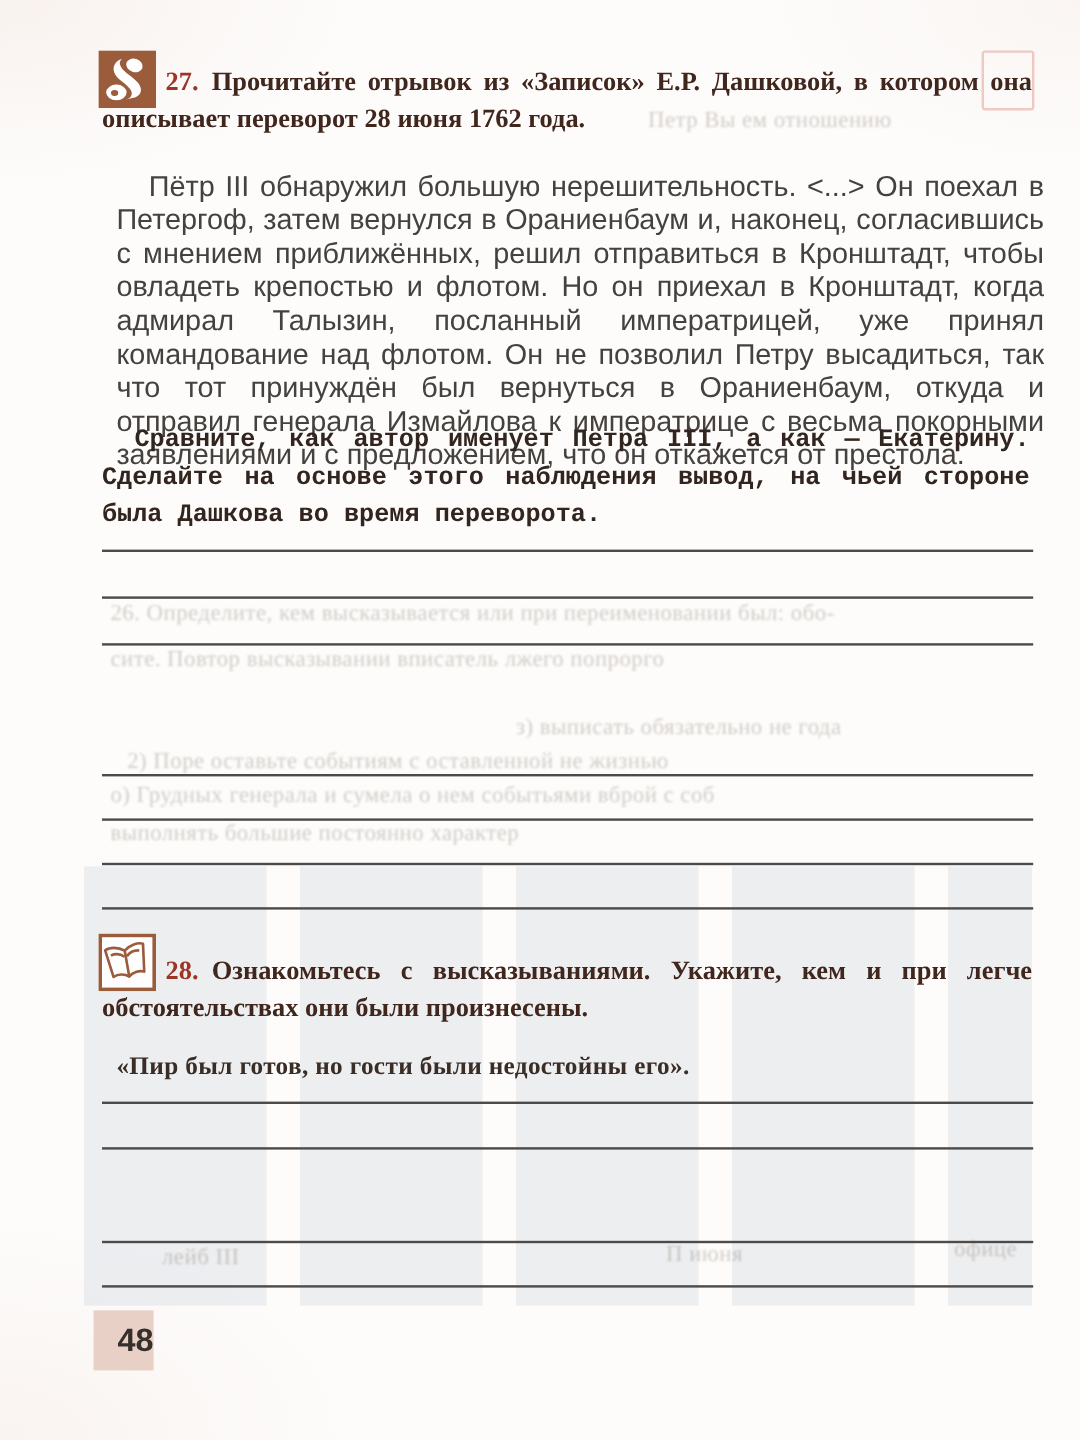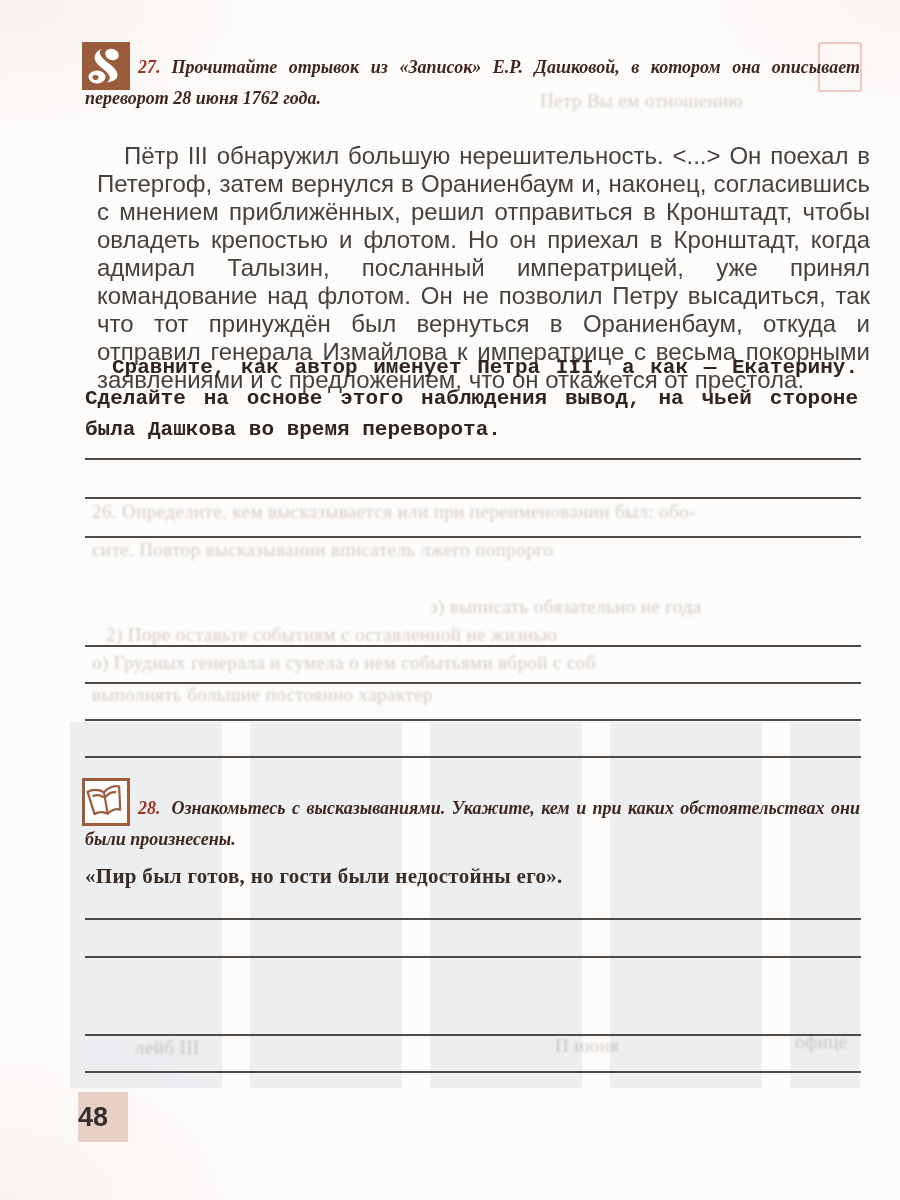--- a/index.html
+++ b/index.html
@@ -34,58 +34,58 @@
   }
 
   
   .icon-box{position:absolute;width:48px;height:48px;}
   .icon27{left:82px;top:42px;}
   .icon28{left:82px;top:778px;}
 
   
   .hdr{
     position:absolute;left:85px;width:775px;margin:0;
-    font-weight:bold;font-size:18px;line-height:31px;
-    color:#40261d;text-align:justify;text-indent:53px;font-style:italic;
+    font-weight:bold;font-size:22px;line-height:31px;
+    color:#40261d;text-align:justify;text-indent:53px;
   }
   .h27{top:52px;}
   .h28{top:793px;}
   .num{color:#9d3527;margin-right:11px;}
 
   
   .passage{
     position:absolute;left:85px;top:130px;width:773px;margin:12px;
     font-family:"Liberation Sans","DejaVu Sans",sans-serif;
     font-size:24px;line-height:28px;color:#45413e;
     text-align:justify;text-indent:27px;
   }
   .question{
     position:absolute;left:85px;width:773px;margin:0;
     font-weight:bold;font-size:21px;line-height:31px;color:#32241e;
     text-align:justify;text-indent:27px;
   }
   .qc{top:352px;font-family:Liberation Mono, monospace;}
   .qw{top:562px;}
   .quote{
-    position:absolute;left:85px;width:773px;margin:0;
+    position:absolute;left:85px;width:773px;margin:12px;
     font-size:21px;color:#3a2d26;font-weight:600;letter-spacing:.3px;
   }
   .quote1{top:864px;}
   .quote2{top:980px;}
 
   
   .rule{
     position:absolute;left:85px;width:776px;height:0;
     border-top:2px solid #4d4a47;
   }
 
   
   .page-badge{
     position:absolute;left:78px;top:1092px;width:50px;height:50px;
-    background:#e9d0c6;display:flex;align-items:center;justify-content:flex-start;
+    background:#e9d0c6;display:flex;align-items:center;justify-content:flex-end;
     font-family:"Liberation Sans","DejaVu Sans",sans-serif;
     font-weight:bold;font-size:27px;color:#35302d;
   }
 </style>
 </head>
 <body>
 
 <div class="page">
 
   <div class="bleed-col bc1"></div>
@@ -135,21 +135,21 @@
     <svg width="48" height="48" viewBox="0 0 48 48" xmlns="http://www.w3.org/2000/svg">
       <rect x="1.5" y="1.5" width="45" height="45" fill="#fefefe" stroke="#9b5c3c" stroke-width="3"></rect>
       <g fill="none" stroke="#9b5c3c" stroke-width="2.2" stroke-linejoin="round" transform="rotate(-10 24 26)">
         <path d="M24 14 C 19 10, 12 9, 8 11 L 11 34 C 15 32, 21 33, 24 36 C 27 33, 33 32, 37 34 L 40 11 C 36 9, 29 10, 24 14 Z"></path>
         <path d="M24 14 L 24 36"></path>
         <path d="M12 16 C 16 15, 20 16, 23 19"></path>
         <path d="M36 16 C 32 15, 28 16, 25 19"></path>
       </g>
     </svg>
   </div>
-  <p class="hdr h28"><span class="num">28.</span><span>Ознакомьтесь с высказываниями. Укажите, кем и при каких обстоятельствах они были произнесены.</span></p>
+  <p class="hdr h28"><span class="num">28.</span><span>Ознакомьтесь с высказываниями. Укажите, кем и при легче обстоятельствах они были произнесены.</span></p>
 
   <p class="quote quote1">«Пир был готов, но гости были недостойны его».</p>
 
   <div class="rule" style="top:918px;"></div>
   <div class="rule" style="top:956px;"></div>
 
 
   <div class="rule" style="top:1034px;"></div>
   <div class="rule" style="top:1071px;"></div>
 

